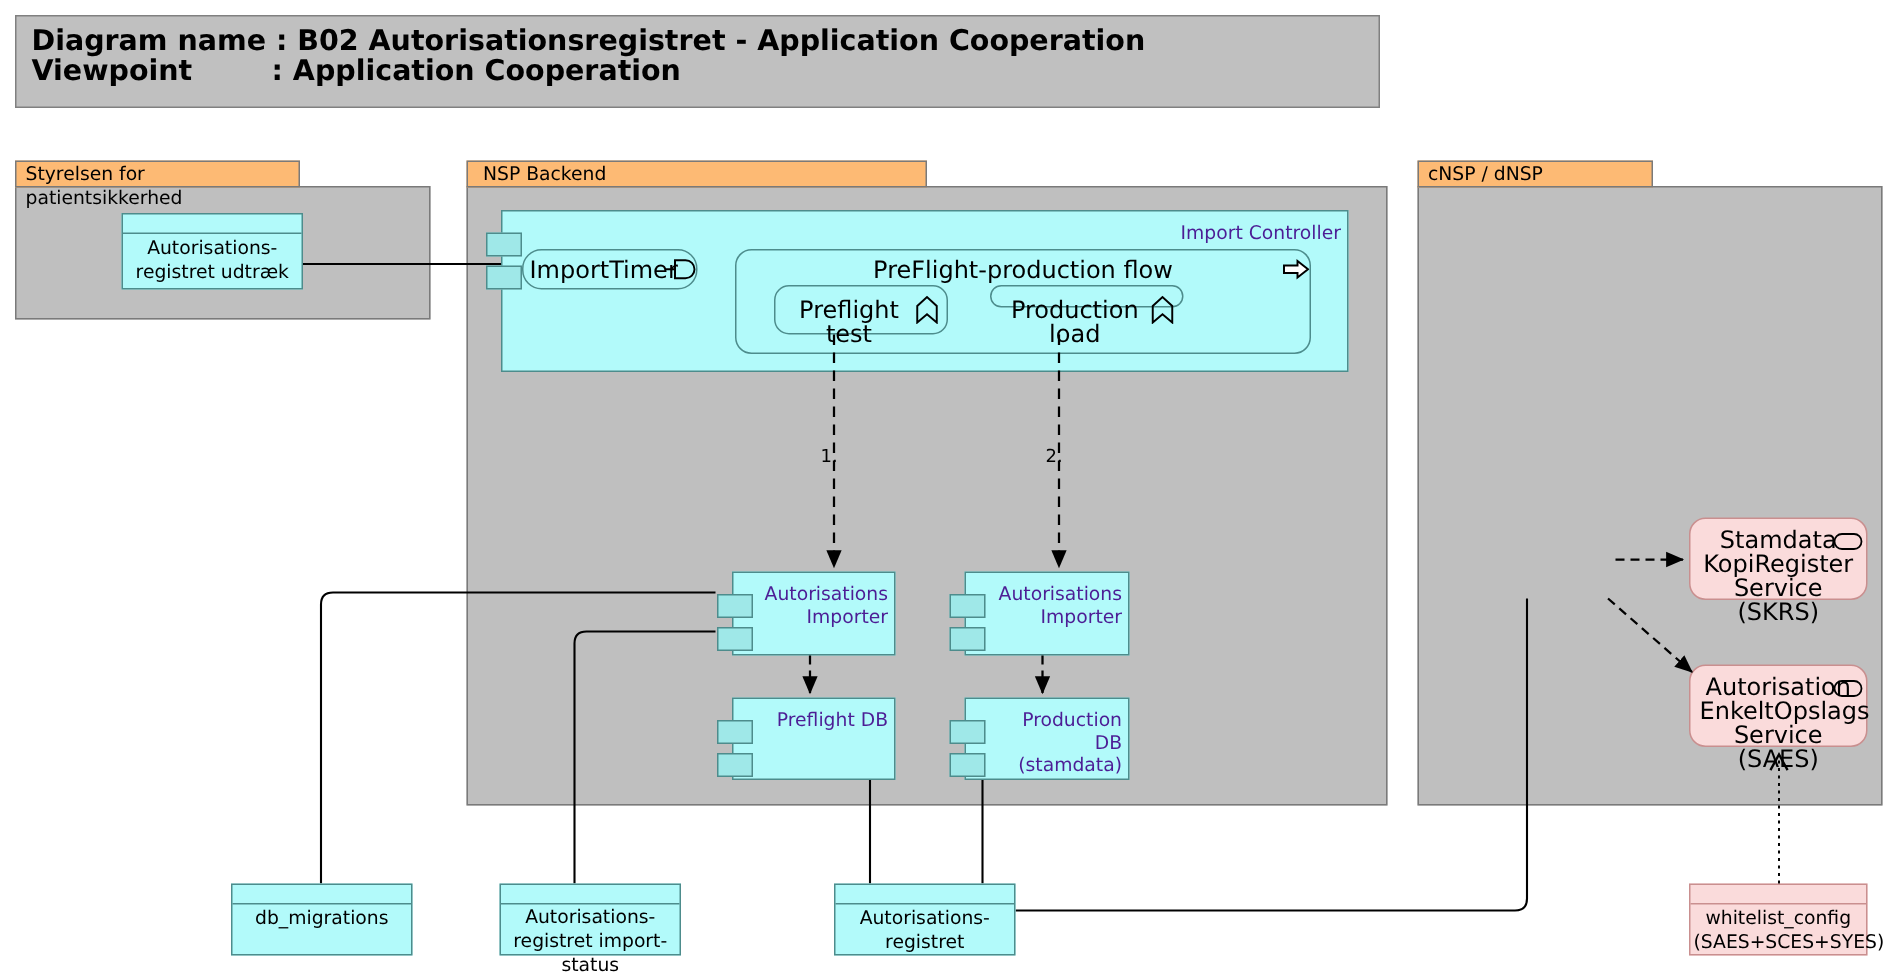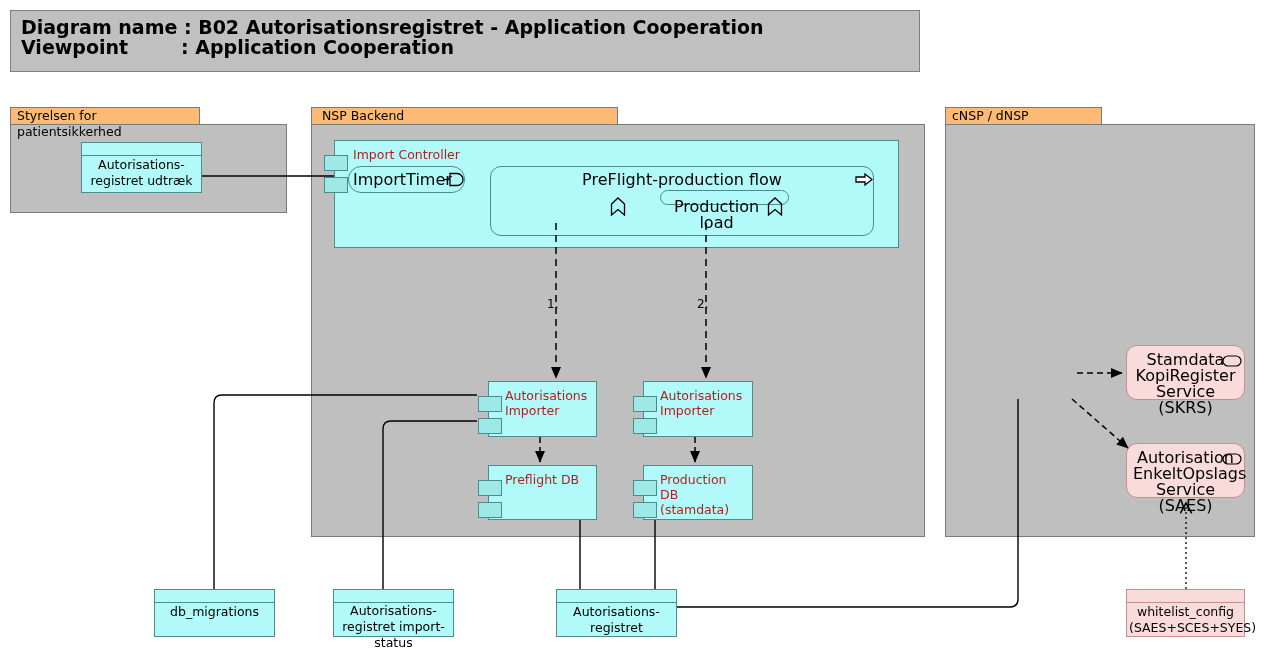--- a/index.html
+++ b/index.html
@@ -66,23 +66,23 @@
     left: -11px;
     width: 22px; height: 14px;
     background: #9fe8e8;
     border: 1px solid #4d8c8c;
   }
   .component .nub.n1 { top: 14px; }
   .component .nub.n2 { top: 36px; }
   .component .c-label {
     position: absolute;
     left: 18px; right: 4px; top: 6px;
-    text-align: left;
+    text-align: right;
     font-size: 12.5px;
-    color: #b91c1c;
+    color: #4c1d95;
     line-height: 15px;
     white-space: pre-line;
   }
 
   
   .dataobj {
     background: #b2fafa;
     border: 1px solid #4d8c8c;
     z-index: 4;
   }
@@ -191,20 +191,23 @@
 
   <div class="abs round transparent" style="left:490px; top:166px; width:384px; height:70px; border-radius:11px;">
     <div class="r-label" style="top:5px;text-align:center;">PreFlight-production flow</div>
   </div>
   <div class="icon-holder" style="left:855px; top:172px;">
     <svg width="18" height="15" viewBox="0 0 18 15">
       <path d="M1,5 L10,5 L10,2 L17,7.5 L10,13 L10,10 L1,10 Z" stroke="#000" stroke-width="1.3" fill="#fff"></path>
     </svg>
   </div>
 
+  <div class="abs round transparent" style="left:516px; top:190px; width:116px; height:33px; border-radius:10px;">
+    <div class="r-label" style="top:8px; left:4px; right:20px;">Preflight test</div>
+  </div>
   <div class="icon-holder" style="left:610px; top:197px;">
     <svg width="16" height="19" viewBox="0 0 16 19">
       <path d="M1.5,18 L1.5,7 L8,1 L14.5,7 L14.5,18 L8,12.5 Z" stroke="#000" stroke-width="1.3" fill="none"></path>
     </svg>
   </div>
 
   <div class="abs round transparent" style="left:660px; top:190px; width:129px; height:15px; border-radius:10px;padding-left:36px;">
     <div class="r-label" style="top:8px; left:4px; right:20px;">Production load</div>
   </div>
   <div class="icon-holder" style="left:767px; top:197px;">

